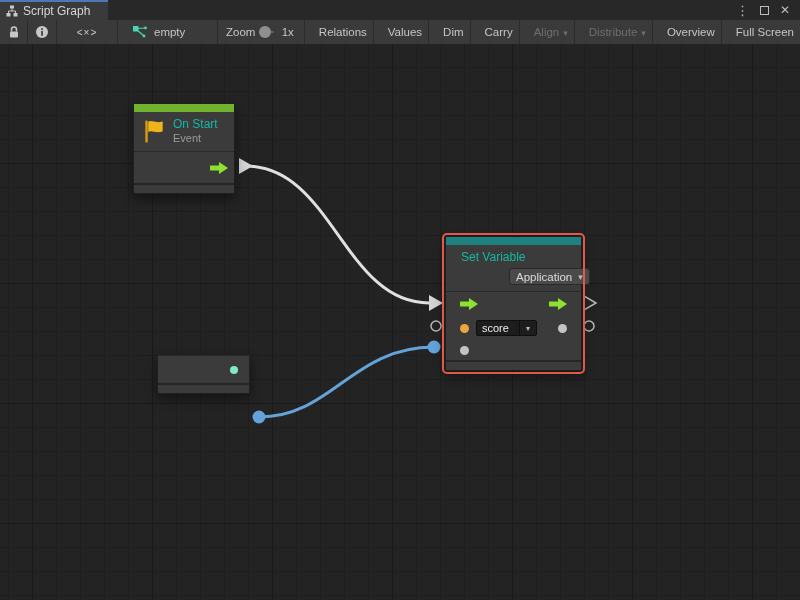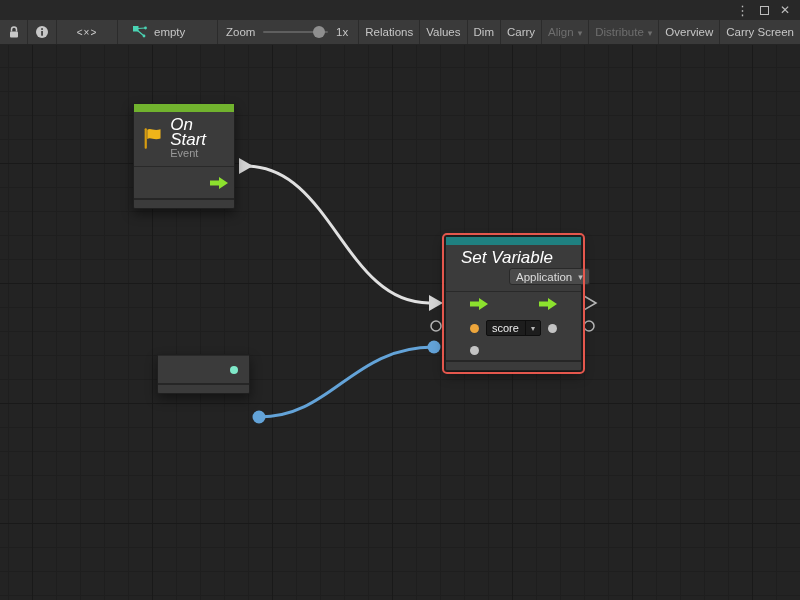--- a/index.html
+++ b/index.html
@@ -35,21 +35,21 @@
   }
   .tseg, .tbtn {
     display:flex; align-items:center; justify-content:center;
     border-right:1px solid #2b2b2b; white-space:nowrap;
   }
   .tseg-lock  { width:28px; }
   .tseg-info  { width:29px; }
   .tseg-code  { width:61px; color:#cfcfcf; font-size:10px; letter-spacing:1px; }
   .tseg-sel   { width:100px; justify-content:flex-start; padding-left:15px; gap:6px; }
   .tseg-zoom  { flex:1; min-width:0; justify-content:flex-start; padding:0 10px 0 8px; gap:8px; overflow:hidden; }
-  .tbtn { padding:4px 6px; gap:4px; cursor:default; }
+  .tbtn { padding:4px 6px; gap:4px; cursor:default;margin-left:8px; }
   .tbtn.disabled { color:#6e6e6e; }
   .tbtn .caret { font-size:9px; margin-top:1px; }
   .slider-track { width:86px; height:2px; background:#5f5f5f; border-radius:1px; position:relative; }
   .slider-handle { position:absolute; right:3px; top:-5px; width:12px; height:12px; border-radius:50%; background:#8f8f8f; }
   .zoom-val { color:#c6c6c6; }
 
   
   .canvas {
     position:absolute; top:45px; left:0; right:0; bottom:0;
     background-color:#232323;
@@ -67,39 +67,39 @@
   .node {
     position:absolute; z-index:3;
     background:#3b3b3b; border:1px solid #1f1f1f; border-radius:2px;
     box-shadow:0 5px 12px rgba(0,0,0,.45);
     color:#e2e2e2; font-size:12px;
   }
   .node.selected { outline:2px solid #e4574d; outline-offset:1px; }
   .colorbar { height:8px; }
   .hdr { display:flex; align-items:center; gap:7px; padding:5px 8px 6px 8px; }
   .hdr-col { display:flex; flex-direction:column; }
-  .node-title { font-size:17px; color:#ffffff; line-height:15px;font-style:italic; }
+  .node-title { font-size:12px; color:#14b8a6; line-height:15px; }
   .node-sub { font-size:11px; color:#9a9a9a; line-height:13px; }
   .nbody { border-top:1px solid #292929; }
   .nfooter { height:10px; border-top:2px solid #262626; background:#3b3b3b; border-radius:0 0 2px 2px; }
 
   
   #node-onstart { left:133px; top:103px; width:102px; }
   #node-onstart .nbody { height:32px; display:flex; align-items:center; justify-content:flex-end; padding-right:6px; }
 
   
   #node-setvar { left:445px; top:236px; width:137px; }
   .scope-dd {
     margin-top:3px; height:17px; padding:0 6px;
     background:#4a4a4a; border:1px solid #292929; border-radius:3px;
     display:inline-flex; align-items:center; gap:6px;
     font-size:11.5px; color:#dcdcdc;margin-left:48px;
   }
   .scope-dd .caret { font-size:9px; color:#bdbdbd; }
-  .prow { display:flex; align-items:center; padding:0 24px; }
+  .prow { display:flex; align-items:center; padding:0 14px; }
   .prow-flow { height:24px; justify-content:space-between; }
   .prow-name { height:24px; gap:7px; }
   .prow-val  { height:20px; }
   .dot { width:9px; height:9px; border-radius:50%; flex:0 0 auto; }
   .dot-orange { background:#eda63c; }
   .dot-gray { background:#c4c4c4; }
   .dd { display:flex; height:16px; background:#1d1d1d; border:1px solid #0e0e0e; border-radius:2px; overflow:hidden; }
   .dd-txt { width:42px; padding:0 5px; display:flex; align-items:center; font-size:11px; color:#ececec; }
   .dd-arr { width:17px; border-left:1px solid #0e0e0e; display:flex; align-items:center; justify-content:center; font-size:8px; color:#b8b8b8; }
   .push-right { margin-left:auto; }
@@ -113,20 +113,29 @@
     display:flex; align-items:center; justify-content:center;
     font-size:11.5px; color:#d6d6d6;
   }
   #node-int .nbody { height:28px; display:flex; align-items:center; justify-content:flex-end; padding-right:11px; }
   .mini-dot { width:8px; height:8px; border-radius:50%; background:#7fe8c9; }
 </style>
 </head>
 <body>
 
 <div class="titlebar">
+  <div class="tab">
+    <svg width="12" height="12" viewBox="0 0 12 12">
+      <rect x="4" y="0.5" width="4" height="3" fill="#c8c8c8"></rect>
+      <rect x="0.5" y="8" width="4" height="3.5" fill="#c8c8c8"></rect>
+      <rect x="7.5" y="8" width="4" height="3.5" fill="#c8c8c8"></rect>
+      <path d="M6 3.5v2.5M2.5 8V6h7v2" stroke="#c8c8c8" fill="none"></path>
+    </svg>
+    <span>Script Graph</span>
+  </div>
   <div class="titlebar-spacer"></div>
   <div class="win-controls">
     <span class="win-menu">⋮</span>
     <span class="win-max"></span>
     <span class="win-close">✕</span>
   </div>
 </div>
 
 <div class="toolbar">
   <div class="tseg tseg-lock">
@@ -178,21 +187,21 @@
       <span class="caret">▾</span>
   </div>
   <div class="tbtn disabled">
     <span>Distribute</span>
       <span class="caret">▾</span>
   </div>
   <div class="tbtn">
       <span>Overview</span>
     </div>
   <div class="tbtn" style="border-right:none;">
-      <span>Carry Screen</span>
+      <span>Full Screen</span>
     </div>
 </div>
 
 <div class="canvas"></div>
 
 <svg class="wires" viewBox="0 0 800 600">
 
   <path d="M246,166 C332,166 344,303 429,303" stroke="#e0e0e0" stroke-width="3" fill="none"></path>
   <polygon points="239,158 253,166 239,174" fill="#d4d4d4"></polygon>
   <polygon points="429,295 443,303 429,311" fill="#d4d4d4"></polygon>

